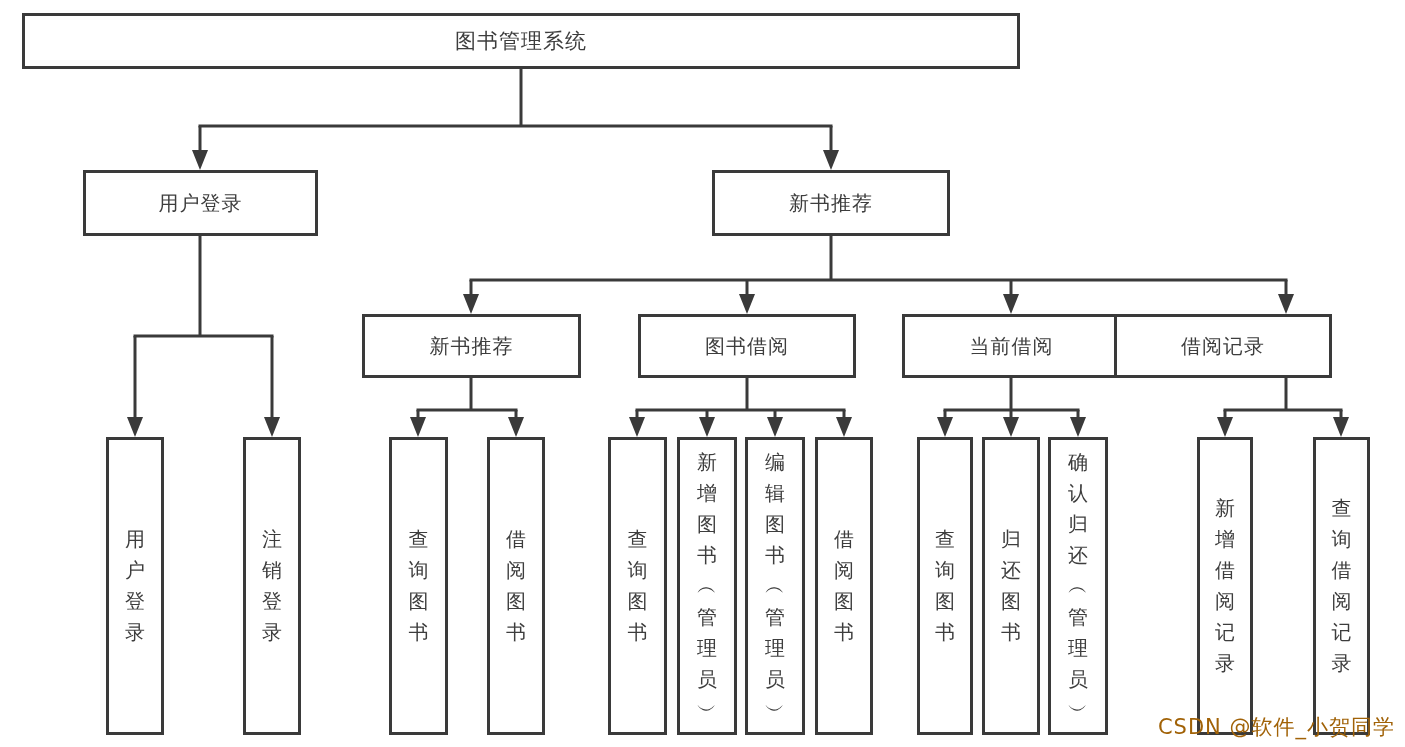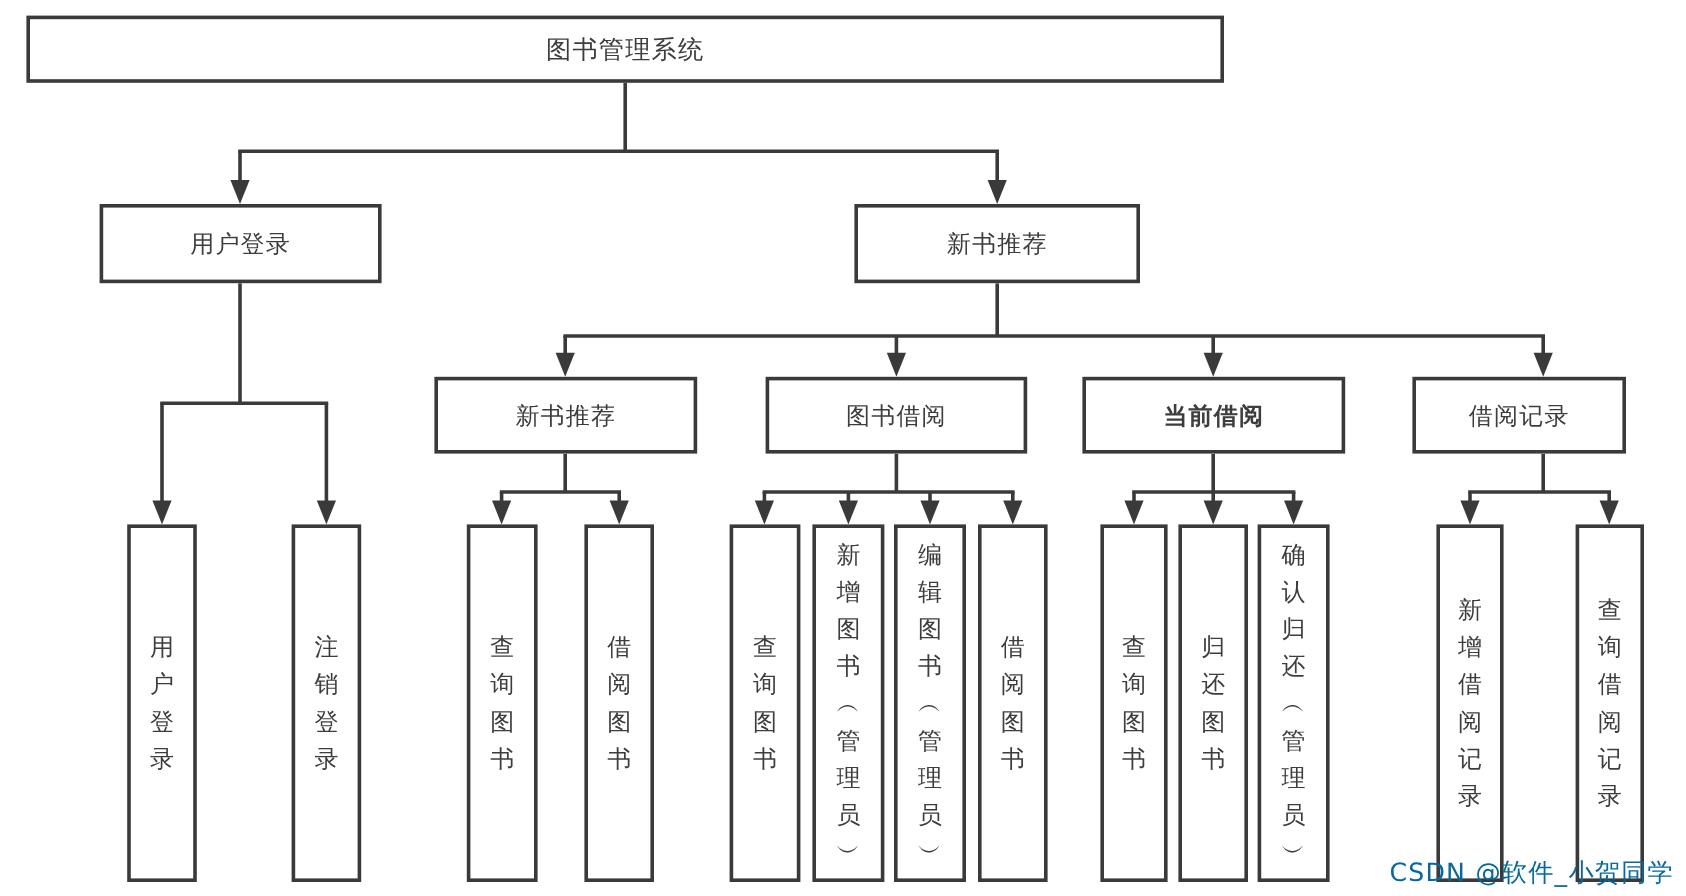--- a/index.html
+++ b/index.html
@@ -33,21 +33,21 @@
     font-size: 20px;
     letter-spacing: 0;
   }
   .vchar { height: 31px; line-height: 31px; text-align: center; }
   #watermark {
     position: absolute;
     right: 10px;
     bottom: 6px;
     z-index: 10;
     font-size: 21px;
-    color: #0369a1;
+    color: #a16207;
     letter-spacing: 1px;
     white-space: nowrap;
   }
 </style>
 </head>
 <body>
 
 <div id="canvas">
 
   <svg id="wires" width="1405" height="747" viewBox="0 0 1405 747">
@@ -105,22 +105,22 @@
       <polygon points="1333,417 1349,417 1341,437" fill="#3a3a3a"></polygon>
     </svg>
 
   <div class="box lvl1">图书管理系统</div>
 
   <div class="box lvl2" style="left:83px; width:235px;">用户登录</div>
   <div class="box lvl2" style="left:712px; width:238px;">新书推荐</div>
 
   <div class="box lvl3" style="left:362px; width:219px;">新书推荐</div>
   <div class="box lvl3" style="left:638px; width:218px;font-family:Liberation Serif, serif;">图书借阅</div>
-  <div class="box lvl3" style="left:902px; width:219px;font-weight:bold;">当前借阅</div>
-  <div class="box lvl3" style="left:1177px; width:178px;">借阅记录</div>
+  <div class="box lvl3" style="left:902px; width:219px;">当前借阅</div>
+  <div class="box lvl3" style="left:1114px; width:218px;">借阅记录</div>
 
   <div class="box leaf" style="left:106px; width:58px;">
       <div class="vchar">用</div>
       <div class="vchar">户</div>
       <div class="vchar">登</div>
       <div class="vchar">录</div>
     </div>
   <div class="box leaf" style="left:243px; width:58px;">
       <div class="vchar">注</div>
       <div class="vchar">销</div>

